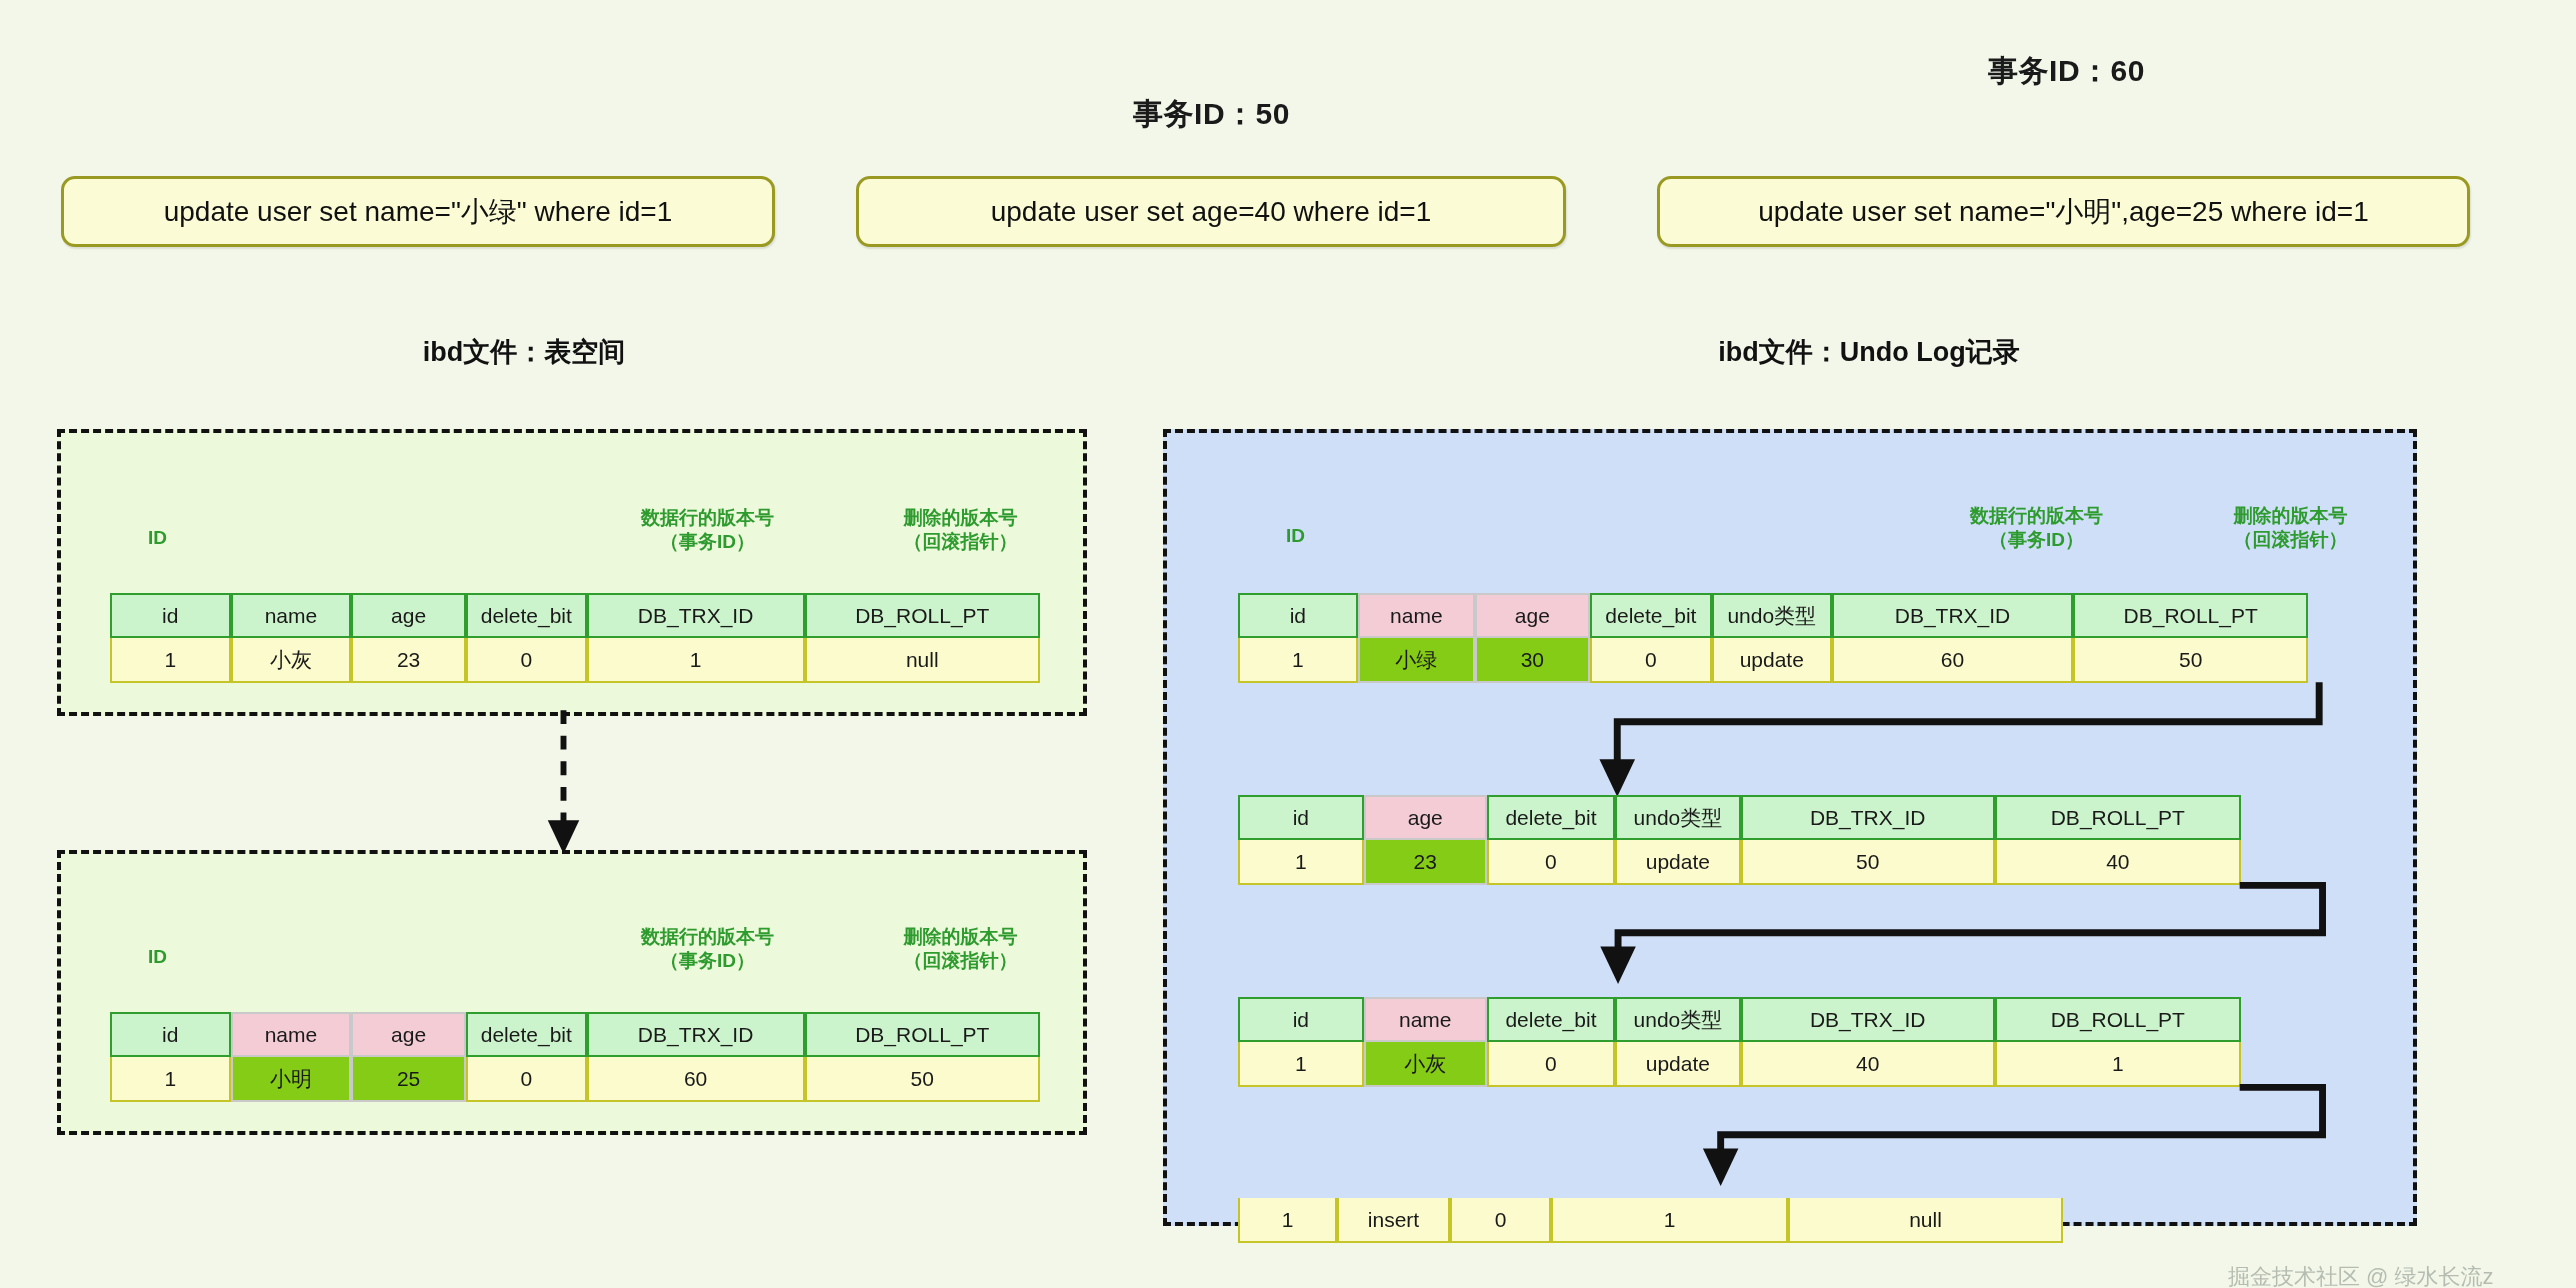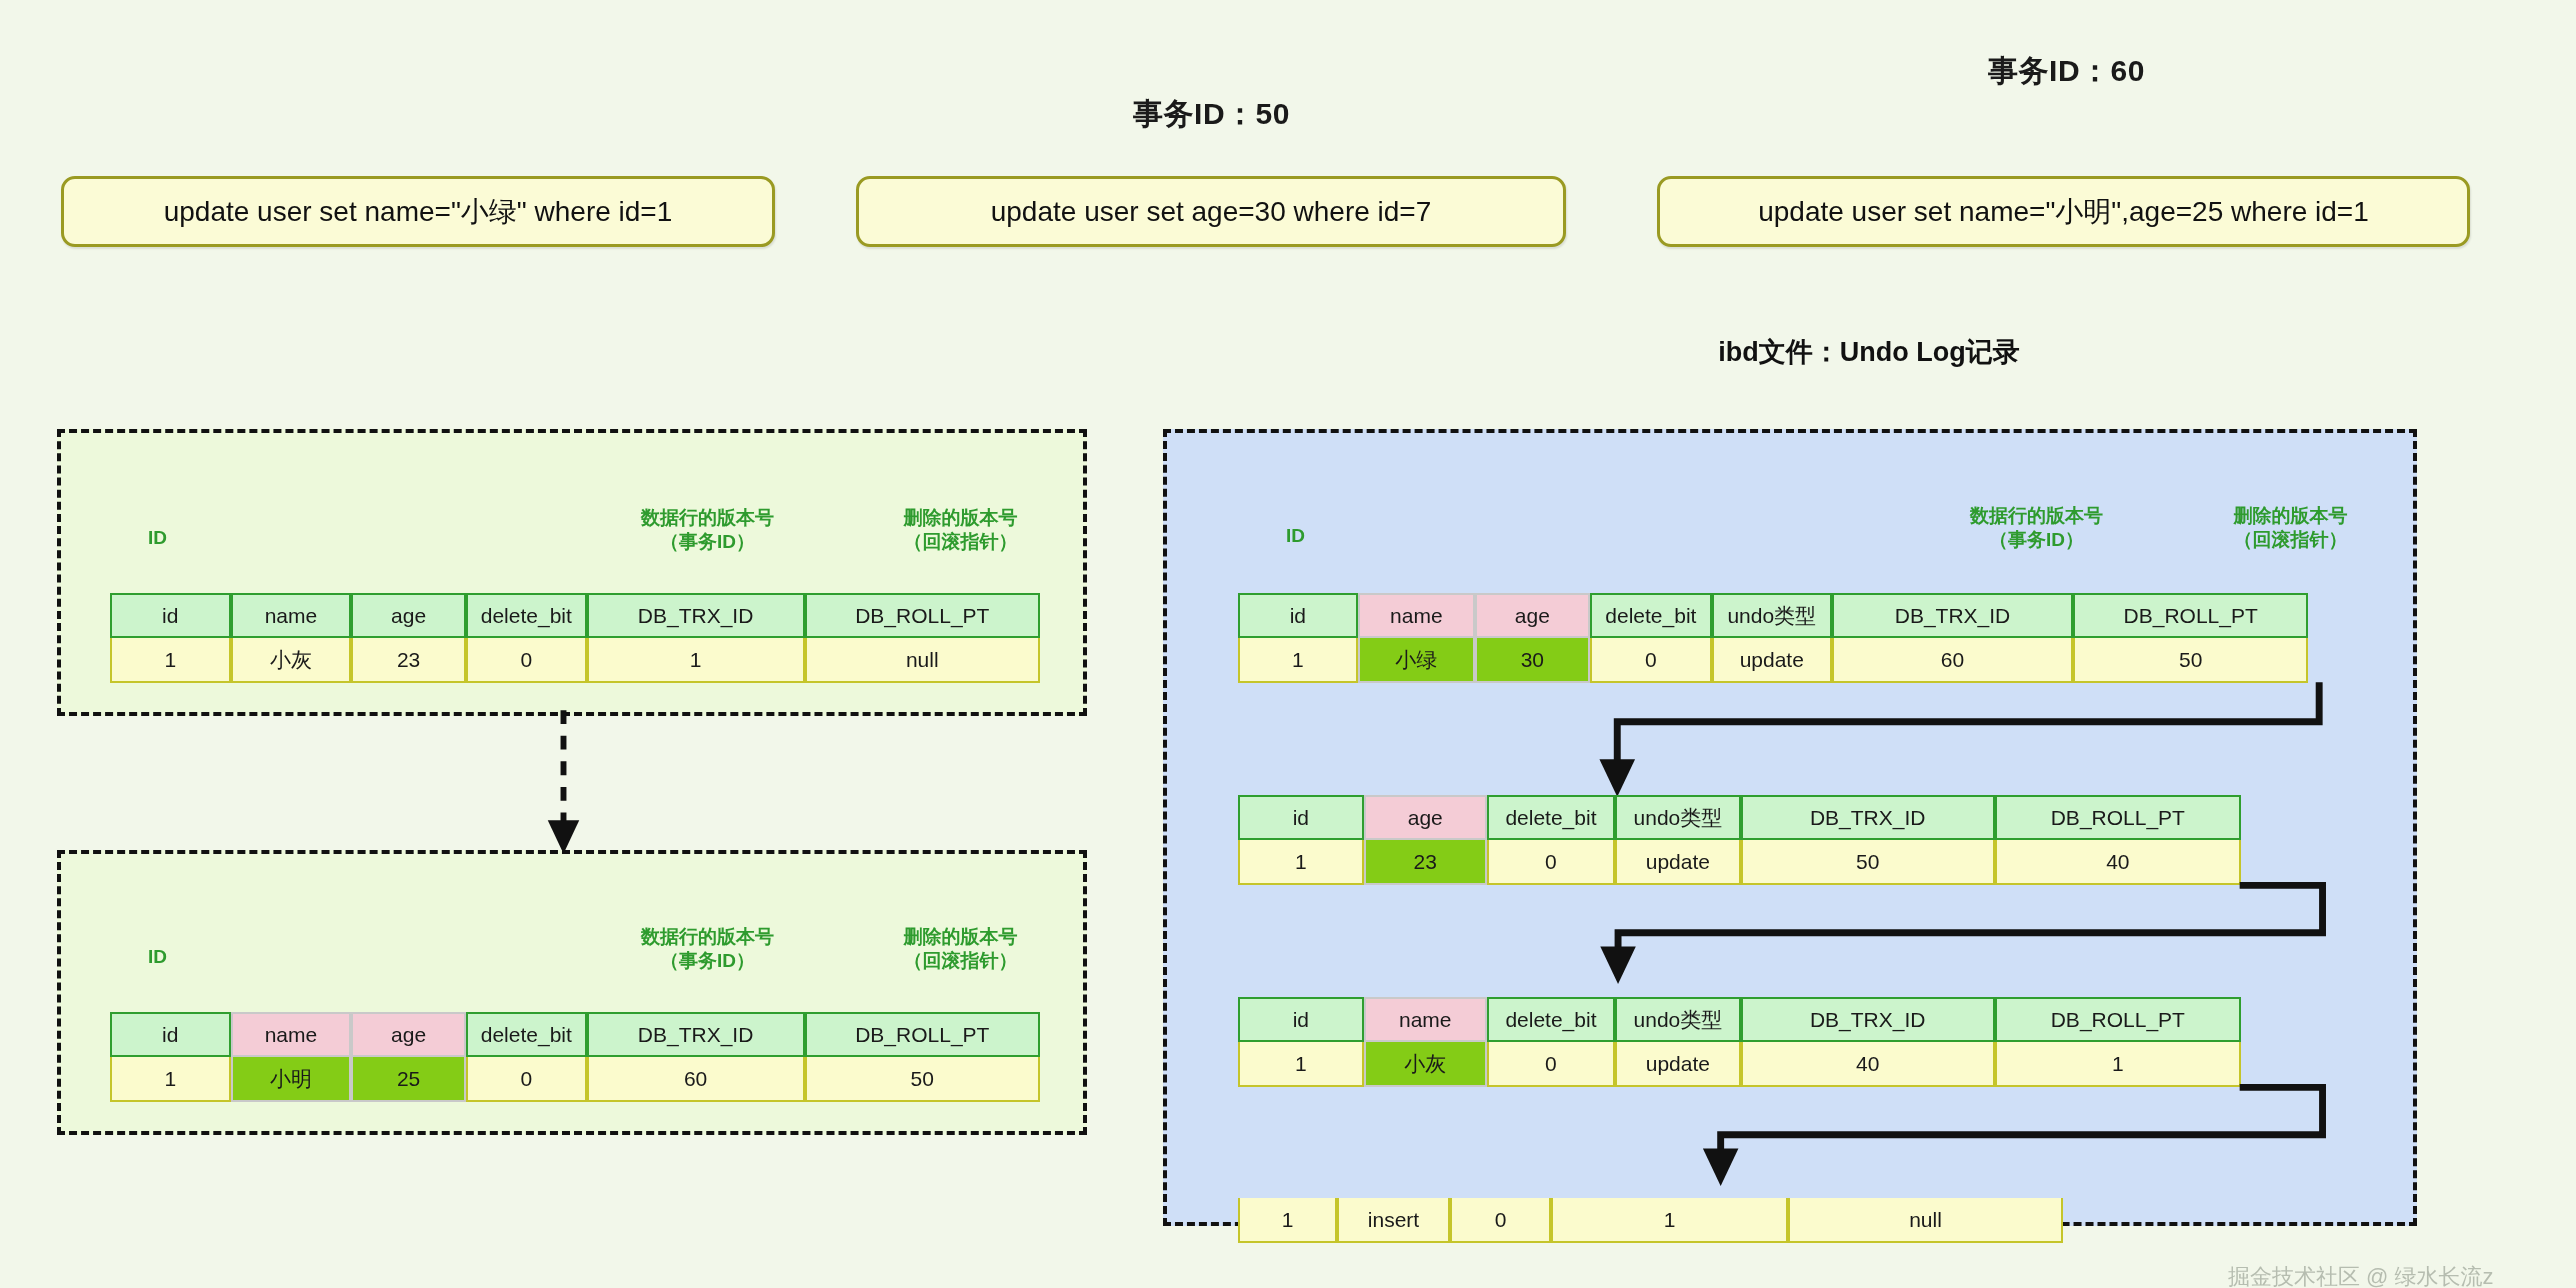--- a/index.html
+++ b/index.html
@@ -129,25 +129,26 @@
   }
 </style>
 </head>
 <body>
 
 <div id="canvas">
 
   <div class="sql-box" style="left:61px; top:176px; width:714px; height:71px;">update user set name="小绿" where id=1</div>
 
   <div class="txn-title" style="left:885px; top:51px; width:653px;margin-top:43px;">事务ID：50</div>
-  <div class="sql-box" style="left:856px; top:176px; width:710px; height:71px;">update user set age=30 where id=7</div>
+  <div class="sql-box" style="left:856px; top:176px; width:710px; height:71px;">update user set age=40 where id=1</div>
 
   <div class="txn-title" style="left:1740px; top:51px; width:653px;">事务ID：60</div>
   <div class="sql-box" style="left:1657px; top:176px; width:813px; height:71px;">update user set name="小明",age=25 where id=1</div>
 
+  <div class="section-title" style="left:257px; top:334px; width:534px;">ibd文件：表空间</div>
   <div class="section-title" style="left:1335px; top:334px; width:1068px;">ibd文件：Undo Log记录</div>
 
   <div class="panel green" style="left:57px; top:429px; width:1030px; height:287px;">
 
     <div class="ann left-align" style="left:87px; top:93px;">ID</div>
 
     <div class="ann" style="left:528px; top:73px; width:237px;">
       <span>数据行的版本号</span><br>
       <span>（事务ID）</span>
     </div>

